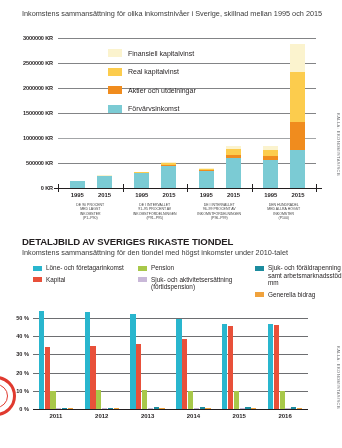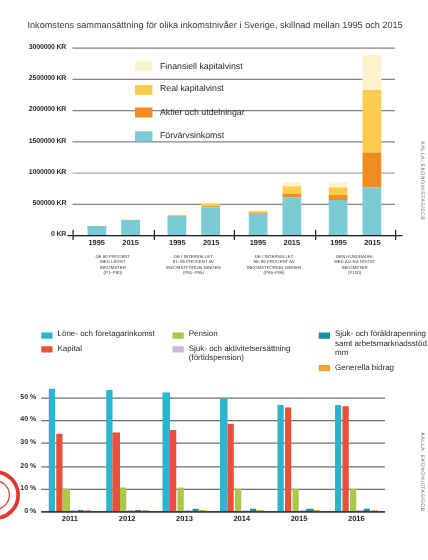--- a/index.html
+++ b/index.html
@@ -13,21 +13,21 @@
   }
   .panel{position:absolute;left:0;width:342px;}
 
   
   .h-title{
     font-size:9.6px;font-weight:bold;letter-spacing:-0.1px;
     color:#231f20;line-height:11px;white-space:nowrap;
   }
   .h-sub{
     font-size:7.3px;color:#3a3a3a;line-height:9px;
-    white-space:nowrap;margin-top:7px;
+    white-space:nowrap;margin-top:1px;
   }
 
   
   .plot{position:absolute;}
   .gridline{position:absolute;height:1px;background:#6d6e71;opacity:.85;}
   .gridline.light{background:#939598;}
   .ytick{
     position:absolute;font-size:5.6px;letter-spacing:-0.15px;
     font-weight:bold;color:#231f20;text-align:right;white-space:nowrap;
     transform:translateY(-50%);
@@ -197,20 +197,24 @@
       <div class="row">
         <span class="sw" style="background: rgb(123, 203, 212);"></span>
         <span class="lb">Förvärvsinkomst</span>
       </div>
     </div>
 
   <div class="source" style="right:1px;top:78px;">KÄLLA: EKONOMISTAS/SCB</div>
 </div>
 
 <div class="panel" id="chart-bottom">
+  <div style="position:absolute;left:22px;top:0px;">
+    <div class="h-title">DETALJBILD AV SVERIGES RIKASTE TIONDEL</div>
+    <div class="h-sub">Inkomstens sammansättning för den tiondel med högst inkomster under 2010-talet</div>
+  </div>
 
   <div class="legend-bot" id="bot-legend">
       <div class="lb-col" style="left: 0px; width: 100px;">
         <div class="lb-row">
           <span class="sw" style="background: rgb(41, 182, 206);"></span>
           <span class="lb">Löne- och företagarinkomst</span>
         </div>
         <div class="lb-row">
           <span class="sw" style="background: rgb(232, 80, 58);"></span>
           <span class="lb">Kapital</span>

